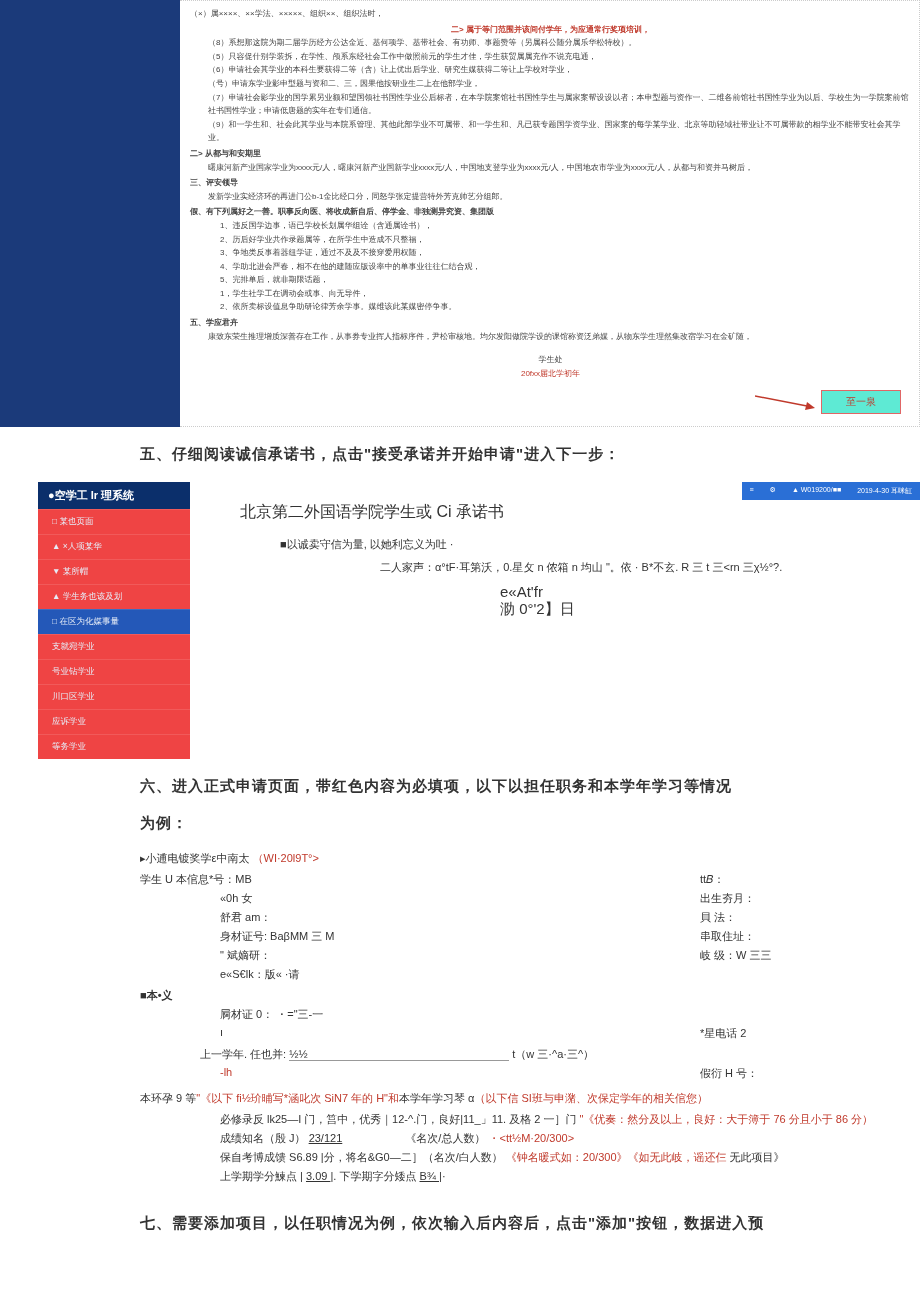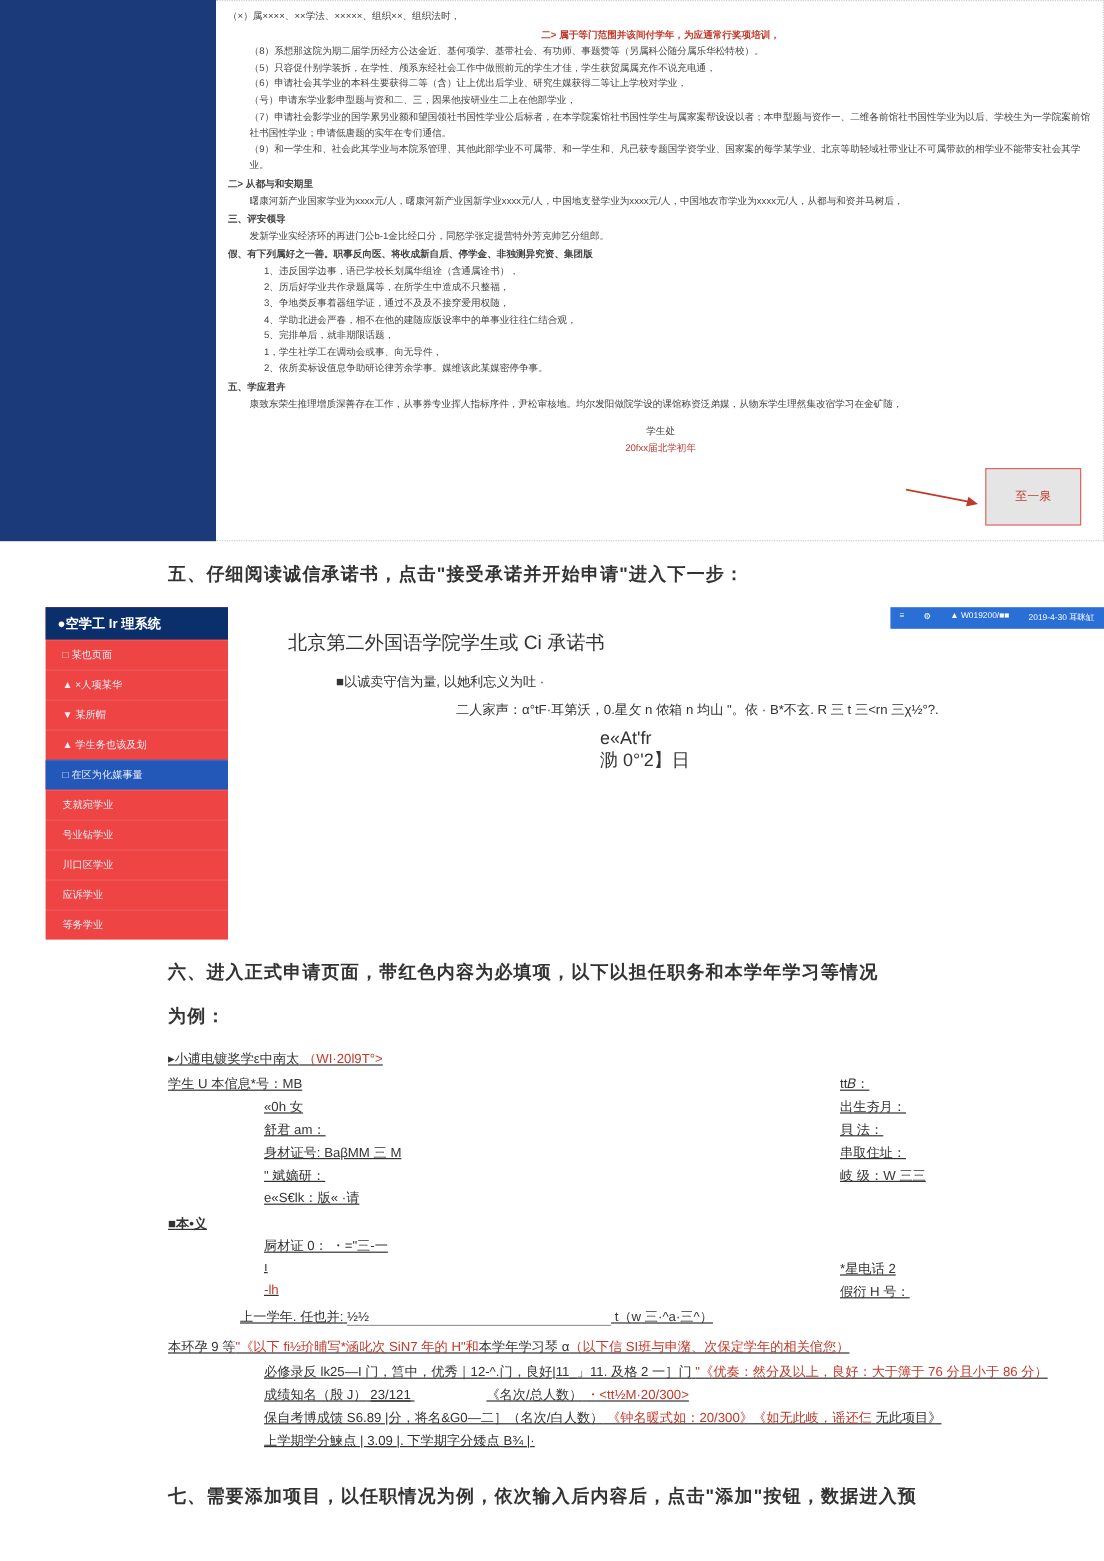--- a/index.html
+++ b/index.html
@@ -9,40 +9,40 @@
   .top-rules-wrap { display: flex; margin: 0 0 18px 0; }
   .top-left-blue { width: 180px; background: #1b3a7a; }
   .top-rules { flex: 1; padding: 6px 8px 12px 10px; font-size: 8px; color: #444; line-height: 1.7; border: 1px dotted #ccc; border-left: none; }
   .top-rules .red { color: #c0392b; text-align: center; }
   .top-rules .sec-head { font-weight: bold; margin-top: 2px; }
   .top-rules .indent { padding-left: 18px; }
   .top-rules .indent2 { padding-left: 30px; }
   .sign-block { text-align: center; margin-top: 10px; font-size: 8px; }
   .arrow-row { display: flex; justify-content: flex-end; align-items: center; margin-top: 10px; padding-right: 10px; }
   .arrow-svg { margin-right: 6px; }
-  .next-btn { border: 1px solid #e06666; color: #c0392b; padding: 16px 24px; font-size: 10px; background: #e5e5e5; }
+  .next-btn { border: 1px solid #e06666; color: #c0392b; padding: 4px 24px; font-size: 10px; background: #5eead4; }
   
   .instruction { font-size: 15px; font-weight: bold; margin: 18px 0 18px 140px; letter-spacing: 1px; }
   
   
   .pledge-wrap { display: flex; margin: 0 0 18px 0; }
   .sidebar { width: 152px; background: #ef4444; color: #fff; font-size: 9px; margin-left: 38px; }
   .sidebar-title { background: #0b2f6b; padding: 6px 10px; font-size: 11px; font-weight: bold; }
   .sidebar-item { padding: 6px 14px; border-top: 1px solid rgba(255,255,255,0.12); font-size: 8.5px; color: #e6ecf7; }
   .sidebar-item.active { background: #2458b8; }
   .pledge-main { flex: 1; padding: 20px 20px 10px 50px; position: relative; }
   .header-icons { position: absolute; right: 0; top: 0; display: flex; background: #2a6fd6; color: #fff; font-size: 7px; }
   .header-icons > div { padding: 4px 8px; text-align: center; }
   .pledge-title { font-size: 16px; margin-bottom: 14px; }
   .pledge-line { font-size: 11px; margin-bottom: 8px; padding-left: 40px; }
   .pledge-line2 { font-size: 11px; padding-left: 140px; margin-bottom: 8px; }
   .pledge-foot { font-size: 15px; padding-left: 260px; }
   
   
-  .form-wrap { margin: 0 0 30px 140px; font-size: 11px; text-decoration: underline; }
+  .form-wrap { margin: 0 0 30px 140px; font-size: 11px; }
   .form-header { font-size: 11px; margin-bottom: 6px; }
   .form-header .red { color: #c0392b; }
   .label-row { display: flex; margin: 4px 0; }
   .lbl-left { width: 560px; padding-left: 80px; }
   .lbl-right { flex: 1; }
   .sec-black { font-weight: bold; margin: 6px 0 4px 0; }
   .red { color: #c0392b; }
   .underline { text-decoration: underline; }
   .dash-underline { border-bottom: 1px solid #999; display: inline-block; min-width: 220px; }
   .small-indent { padding-left: 80px; }
@@ -153,31 +153,31 @@
       <div class="lbl-left">e«S€lk：版« ·请</div>
     </div>
   <div class="sec-black">■本•义</div>
   <div class="label-row">
       <div class="lbl-left">屙材证 0：    ・="三-一</div>
     </div>
   <div class="label-row">
       <div class="lbl-left">ı</div>
       <div class="lbl-right">*星电话 2</div>
     </div>
-  <div class="label-row">
-      <div class="lbl-left red">-lh</div>
-      <div class="lbl-right">假衍 H 号：</div>
-    </div>
   <div class="label-row" style="margin-top:6px">
     <div style="padding-left:60px">
       <span>上一学年. 任也并:</span>
       <span class="dash-underline">½½</span>
       <span>t（w 三·^a·三^）</span>
     </div>
   </div>
+  <div class="label-row">
+      <div class="lbl-left red">-lh</div>
+      <div class="lbl-right">假衍 H 号：</div>
+    </div>
   <div class="row-bh9" style="margin-top:10px">
     <span>本环孕 9 等</span><span class="red">"《以下 fi½玠晡写*涵叱次 SiN7 年的 H"和</span><span>本学年学习琴 α</span><span class="red">（以下信 SI班与申潴、次保定学年的相关倌您）</span>
   </div>
   <div class="small-indent" style="margin-top:6px">
     <span>必修录反 lk25—I 门，筥中，优秀｜12-^.门，良好|11_」11. 及格 2 一］门</span>
     <span class="red">"《优奏：然分及以上，良好：大于簿于 76 分且小于 86 分）</span>
   </div>
   <div class="small-indent" style="margin-top:4px">
     <span>成绩知名（殷 J）</span>
     <span class="underline">23/121</span>

